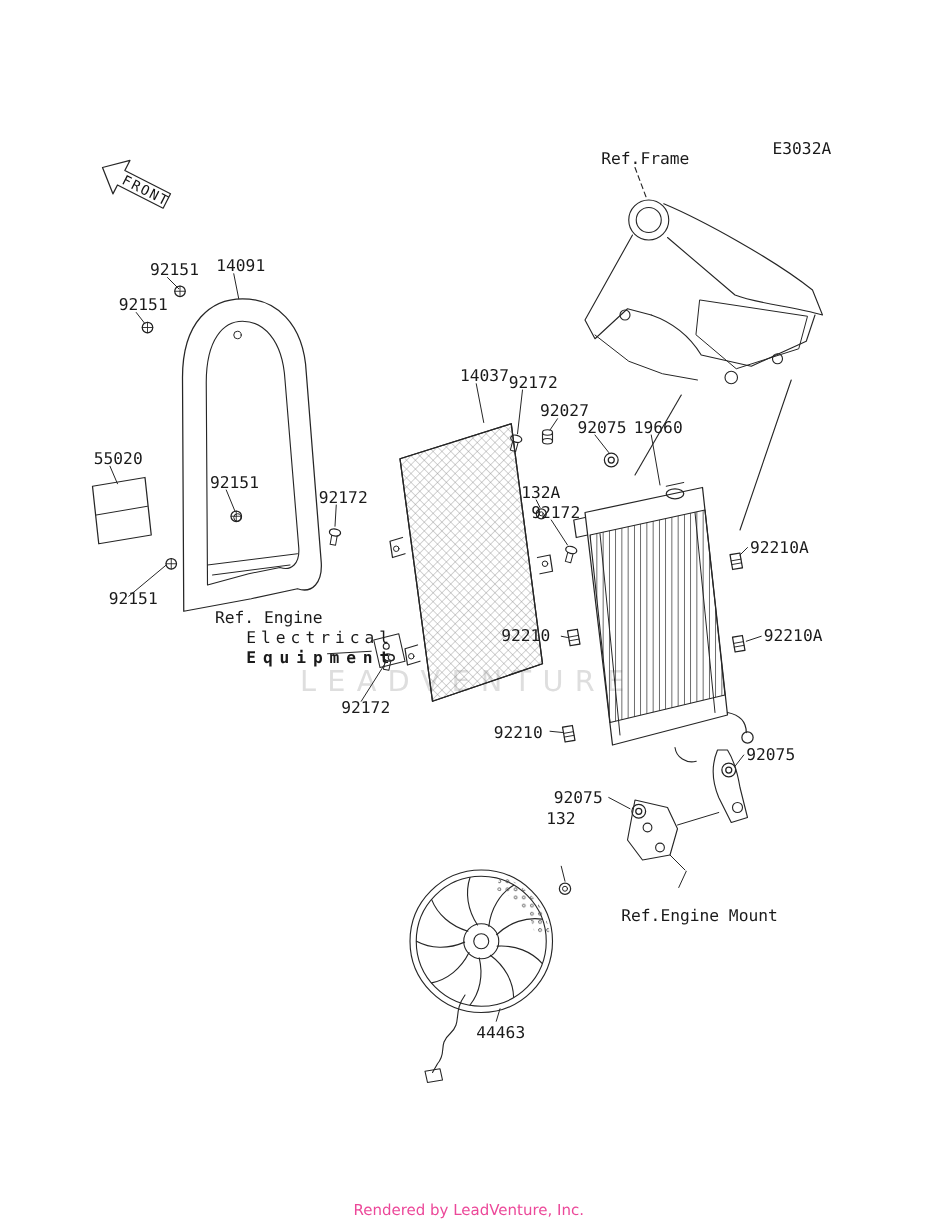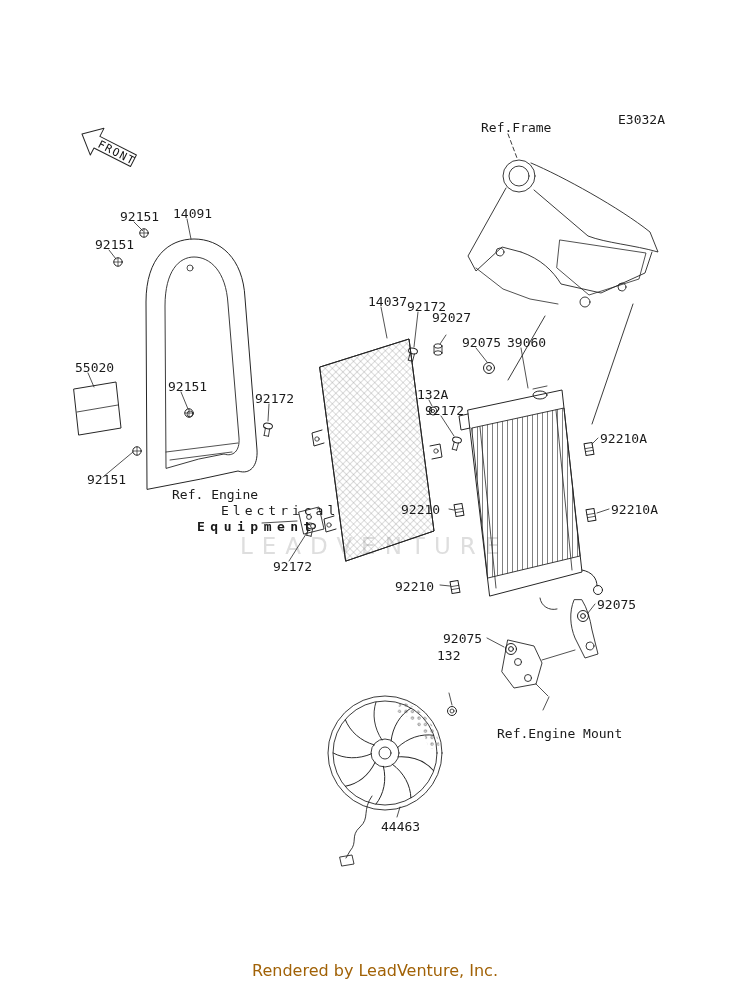--- a/index.html
+++ b/index.html
@@ -2,24 +2,24 @@
 <html><head>
 <meta charset="utf-8">
 <style>
   html,body{margin:0;padding:0;background:#fff;}
   .canvas{position:relative;width:750px;height:981px;background:#fff;overflow:hidden;
           font-family:"DejaVu Sans Mono",monospace;}
   .watermark{position:absolute;left:240px;top:533px;z-index:0;color:#dedede;
              font-family:"DejaVu Sans",sans-serif;font-size:23px;letter-spacing:9px;}
   svg.art{position:absolute;left:0;top:0;z-index:1;}
   .plabel{position:absolute;z-index:2;font-size:13px;color:#1a1a1a;white-space:nowrap;}
-  .spread1{letter-spacing:4px;margin-left:24px;}
+  .spread1{letter-spacing:4px;}
   .spread2{letter-spacing:5.5px;font-weight:bold;}
   .footer{position:absolute;left:0;right:0;top:961px;z-index:2;text-align:center;
-          font-family:"DejaVu Sans",sans-serif;font-size:16px;color:#a16207;}
+          font-family:"DejaVu Sans",sans-serif;font-size:12px;color:#ec4899;}
 </style>
 </head>
 <body>
 
 <div class="canvas">
 
   <div class="watermark">LEADVENTURE</div>
 
   <svg class="art" width="750" height="981" viewBox="0 0 750 981">
     <defs>
@@ -212,23 +212,23 @@
   </svg>
 
   <div class="plabel" style="left:618px;top:112px">E3032A</div>
   <div class="plabel" style="left:481px;top:120px">Ref.Frame</div>
 
   <div class="plabel" style="left:120px;top:209px">92151</div>
   <div class="plabel" style="left:173px;top:206px">14091</div>
   <div class="plabel" style="left:95px;top:237px">92151</div>
   <div class="plabel" style="left:368px;top:294px">14037</div>
   <div class="plabel" style="left:407px;top:299px">92172</div>
-  <div class="plabel" style="left:432px;top:310px">92027</div>
+  <div class="plabel" style="left:432px;top:322px">92027</div>
   <div class="plabel" style="left:462px;top:335px">92075</div>
-  <div class="plabel" style="left:507px;top:335px">39060</div>
+  <div class="plabel" style="left:507px;top:335px">19660</div>
   <div class="plabel" style="left:75px;top:360px">55020</div>
   <div class="plabel" style="left:168px;top:379px">92151</div>
   <div class="plabel" style="left:255px;top:391px">92172</div>
   <div class="plabel" style="left:417px;top:387px">132A</div>
   <div class="plabel" style="left:425px;top:403px">92172</div>
   <div class="plabel" style="left:600px;top:431px">92210A</div>
   <div class="plabel" style="left:87px;top:472px">92151</div>
   <div class="plabel" style="left:401px;top:502px">92210</div>
   <div class="plabel" style="left:611px;top:502px">92210A</div>
 

